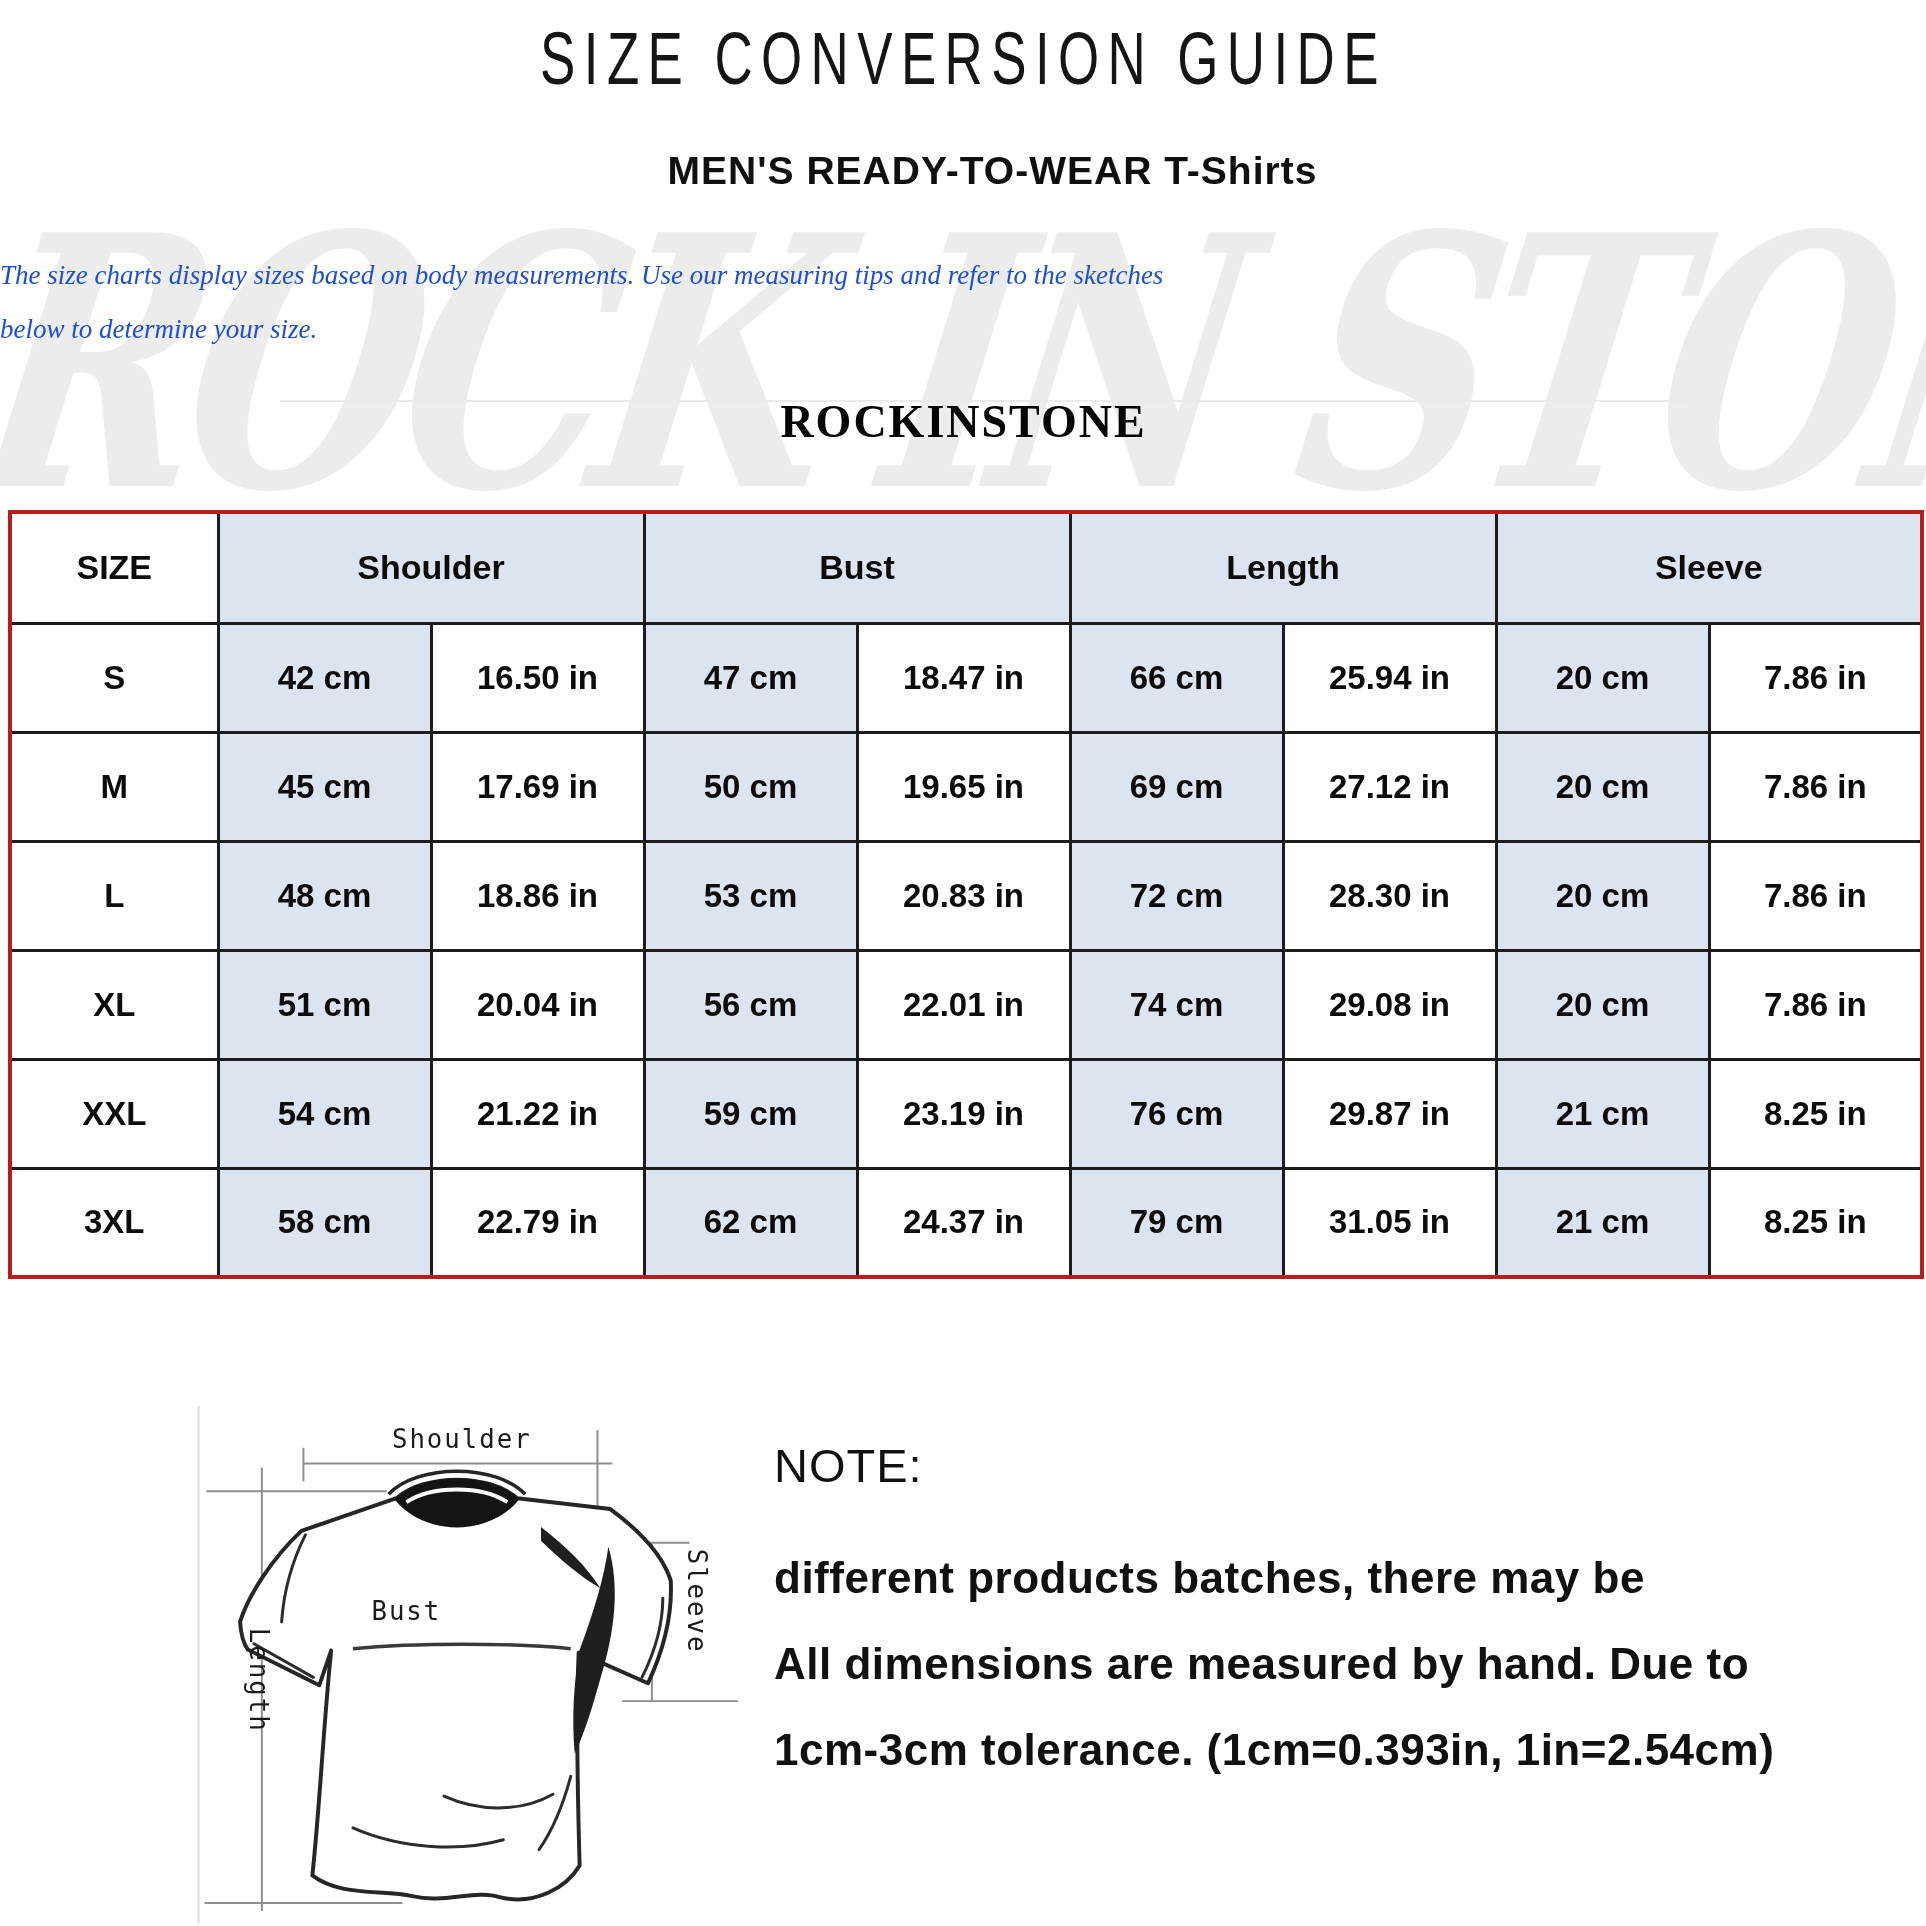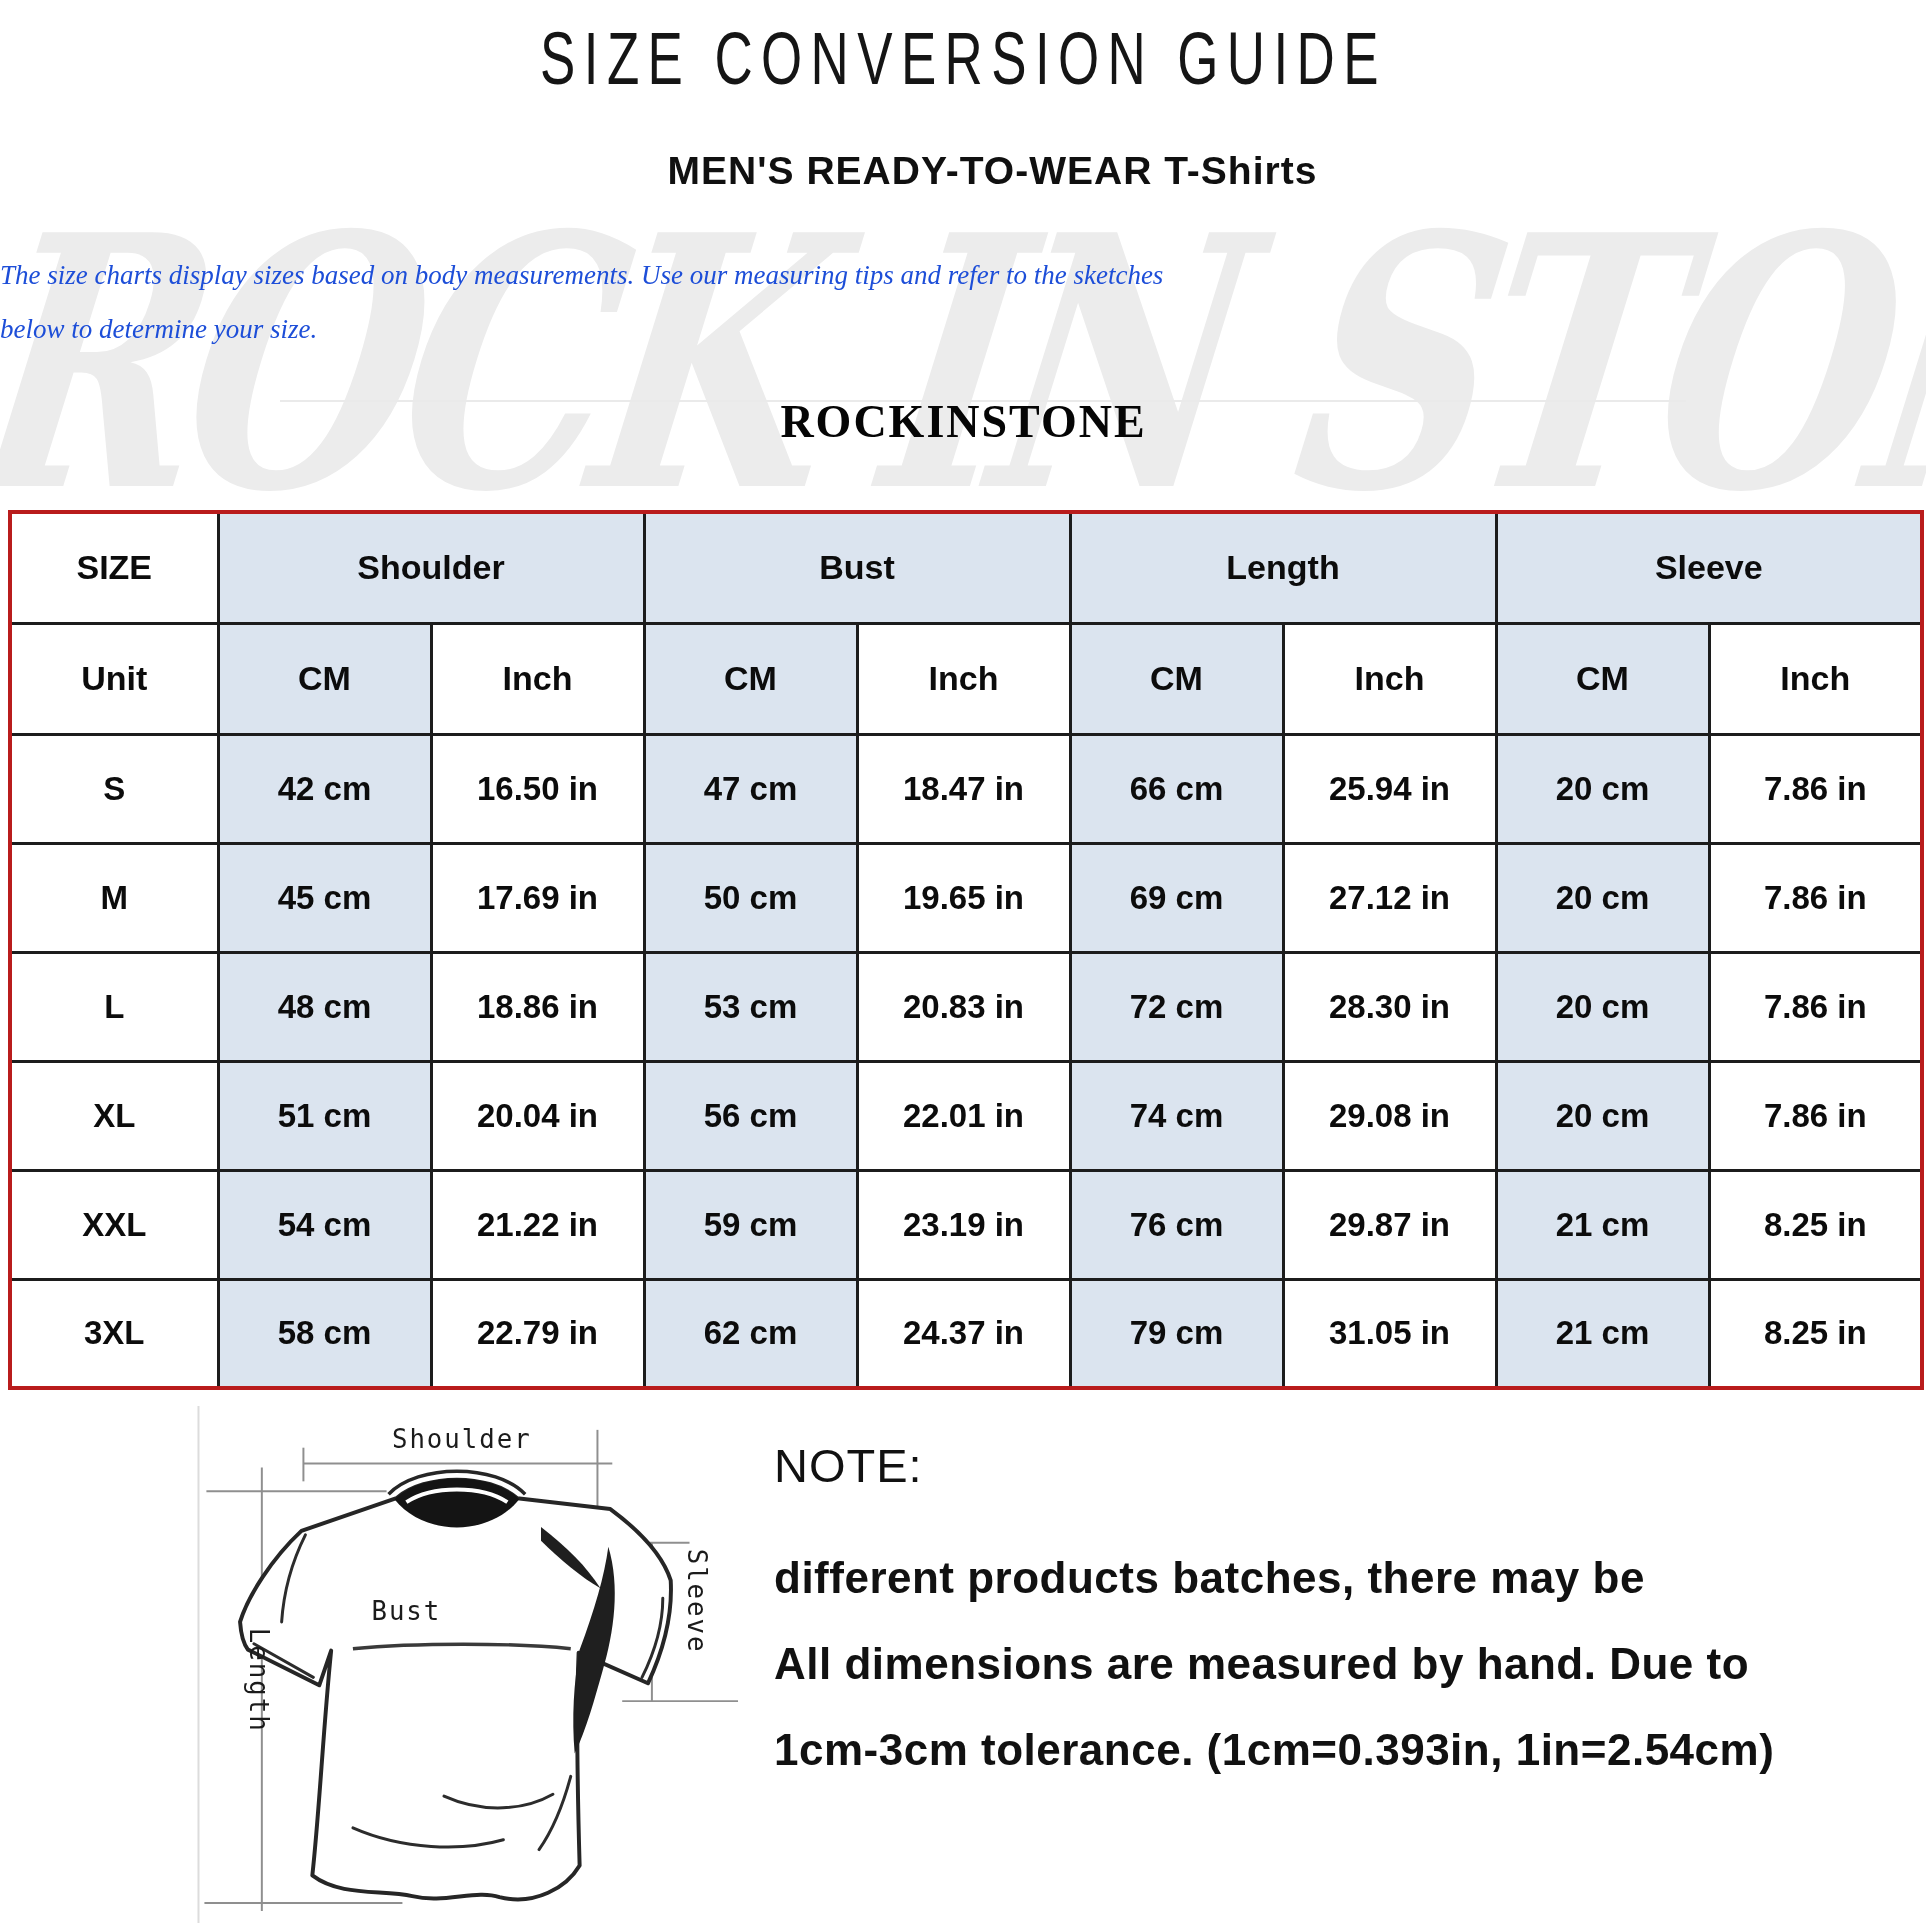--- a/index.html
+++ b/index.html
@@ -95,31 +95,20 @@
       <col class="col-m">
       <col class="col-m">
   </colgroup>
   <tbody>
   <tr class="r-head">
     <th class="white">SIZE</th>
     <th class="blue" colspan="2">Shoulder</th>
     <th class="blue" colspan="2">Bust</th>
     <th class="blue" colspan="2">Length</th>
     <th class="blue" colspan="2">Sleeve</th>
-  </tr>
-  <tr class="r-unit">
-    <th class="white">Unit</th>
-    <th class="blue">CM</th>
-    <th class="white">Inch</th>
-    <th class="blue">CM</th>
-    <th class="white">Inch</th>
-    <th class="blue">CM</th>
-    <th class="white">Inch</th>
-    <th class="blue">CM</th>
-    <th class="white">Inch</th>
   </tr>
   <tr class="r-data">
     <td class="white">S</td>
     <td class="blue">42 cm</td>
     <td class="white">16.50 in</td>
     <td class="blue">47 cm</td>
     <td class="white">18.47 in</td>
     <td class="blue">66 cm</td>
     <td class="white">25.94 in</td>
     <td class="blue">20 cm</td>

